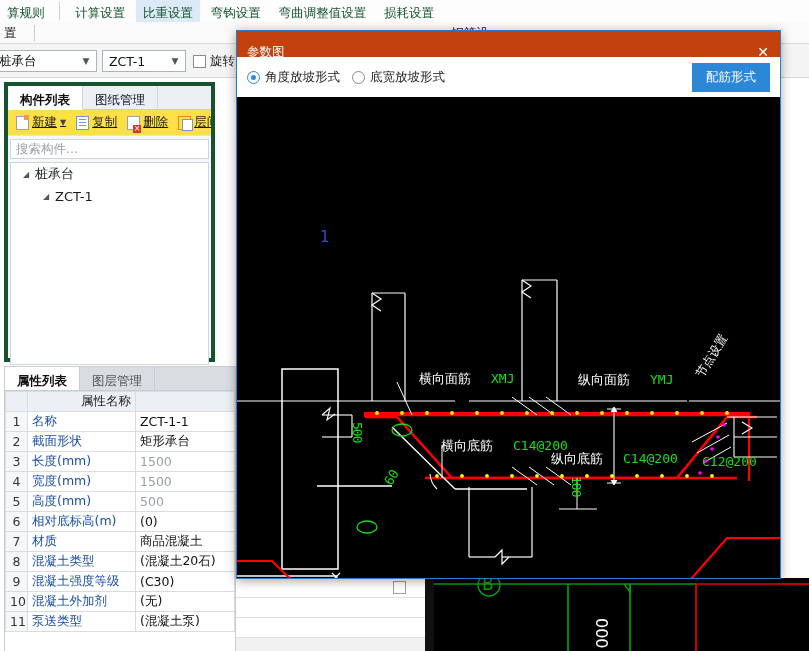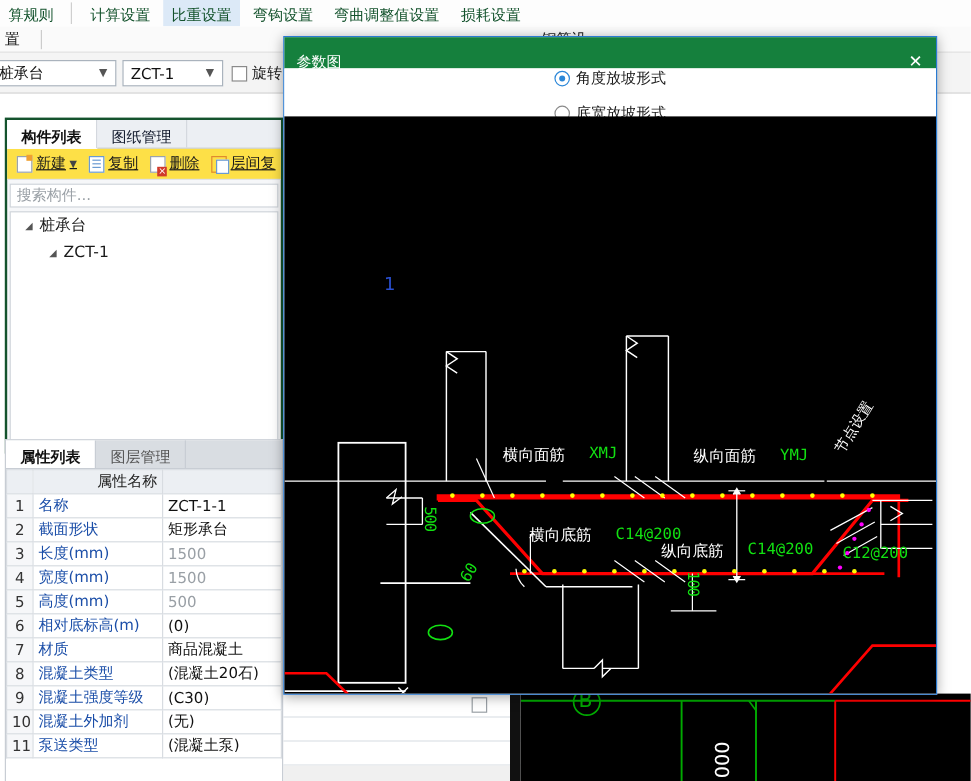--- a/index.html
+++ b/index.html
@@ -57,22 +57,22 @@
   #combo-type{ left:-8px; width:105px; }
   #combo-name{ left:102px; width:84px; }
   .chkwrap{ position:absolute; left:193px; top:9px; display:flex; align-items:center; gap:4px;}
   .chkbox{ width:13px; height:13px; border:1px solid #8a8a8a; background:#fff; display:inline-block;}
   .chklabel{ font-size:12.5px; white-space:nowrap; }
 
   
   .panel{
     position:absolute; background:#fff;
   }
-  #comp-panel{ left:4px; top:82px; width:232px; height:280px;
-     border:2px solid #14532d; background:#f6f7f9;margin-top:16px; }
+  #comp-panel{ left:4px; top:82px; width:211px; height:280px;
+     border:4px solid #14532d; background:#f6f7f9; }
   .tabs{ height:24px; background:#eceff3; border-bottom:1px solid #c8cdd4; display:flex; }
   .tab{
     padding:3px 12px 0 12px; font-size:12.5px; line-height:21px;
     border-right:1px solid #d4d8de; cursor:default; color:#0f172a;
   }
   .tab.active{ background:#fff; color:#111; font-weight:bold; border-bottom:1px solid #fff; margin-bottom:-1px;}
   .ctoolbar{
     height:26px; background:#fde047; border-bottom:1px solid #dfe2e6;
     display:flex; align-items:center; padding:0 4px; gap:2px; overflow:hidden;text-decoration:underline;
   }
@@ -137,29 +137,28 @@
     position:absolute; right:0; top:500px; width:9px; height:151px; background:#111;
   }
 
   
   #dialog{
     position:absolute; left:236px; top:30px; width:545px; height:549px;
     background:#fff; border:1px solid #2a7ad1; box-shadow:0 2px 10px rgba(0,0,0,.35);
     display:flex; flex-direction:column;
   }
   .dlg-title{
-    height:26px; background:#15803d; color:#fff; display:flex; align-items:center;
+    height:26px; background:#c2410c; color:#fff; display:flex; align-items:center;
     padding:16px 6px 0 10px; font-size:12.5px;
   }
   .dlg-title .t{ flex:1; }
   .dlg-close{ width:22px; text-align:center; font-size:14px; cursor:default; color:#fff;}
   .dlg-opts{
     height:40px; display:flex; align-items:center; padding:0 10px; gap:12px;
     background:#fff;
-    flex-direction:column;
   }
   .radio{ display:flex; align-items:center; gap:5px; font-size:12.5px;}
   .rdot{
     width:13px;height:13px;border-radius:50%; border:1px solid #8a8a8a; background:#fff;
     position:relative; display:inline-block;
   }
   .rdot.on{ border-color:#2b87d8; }
   .rdot.on:after{ content:""; position:absolute; left:3px; top:3px; width:5px;height:5px;
      border-radius:50%; background:#2b87d8;}
   .btn-primary{

